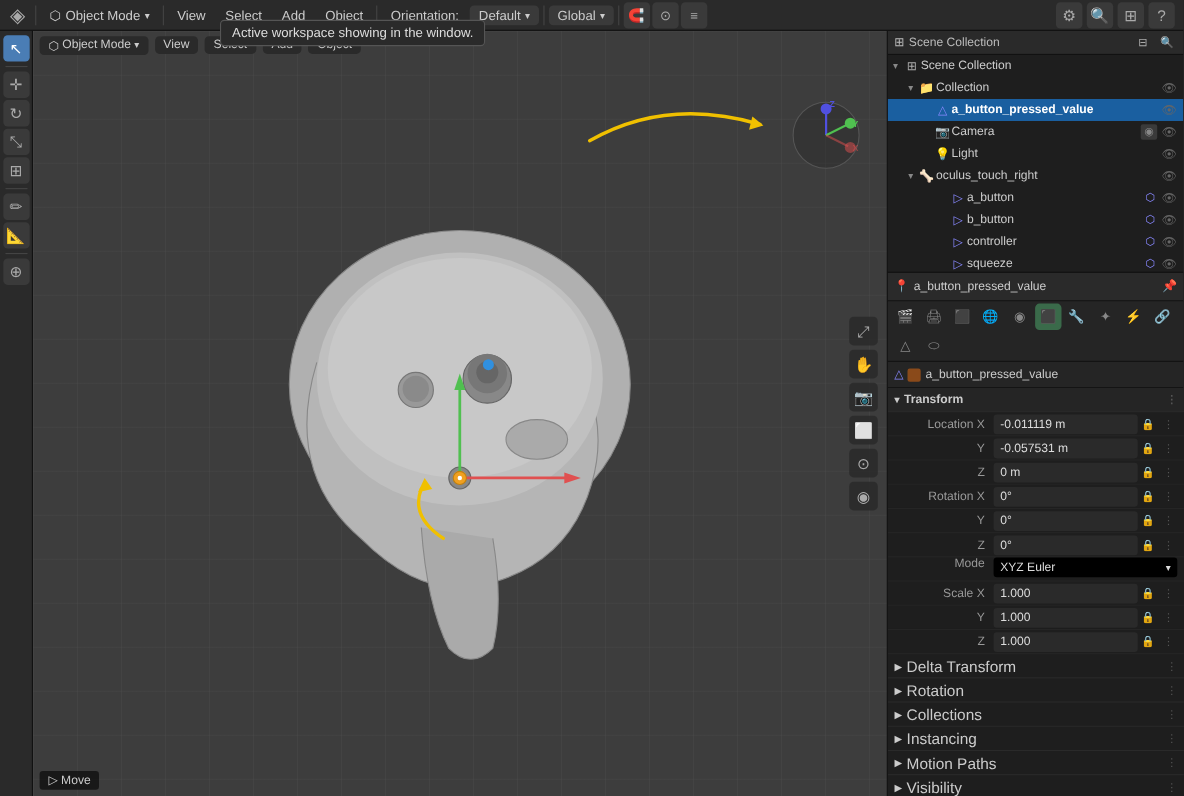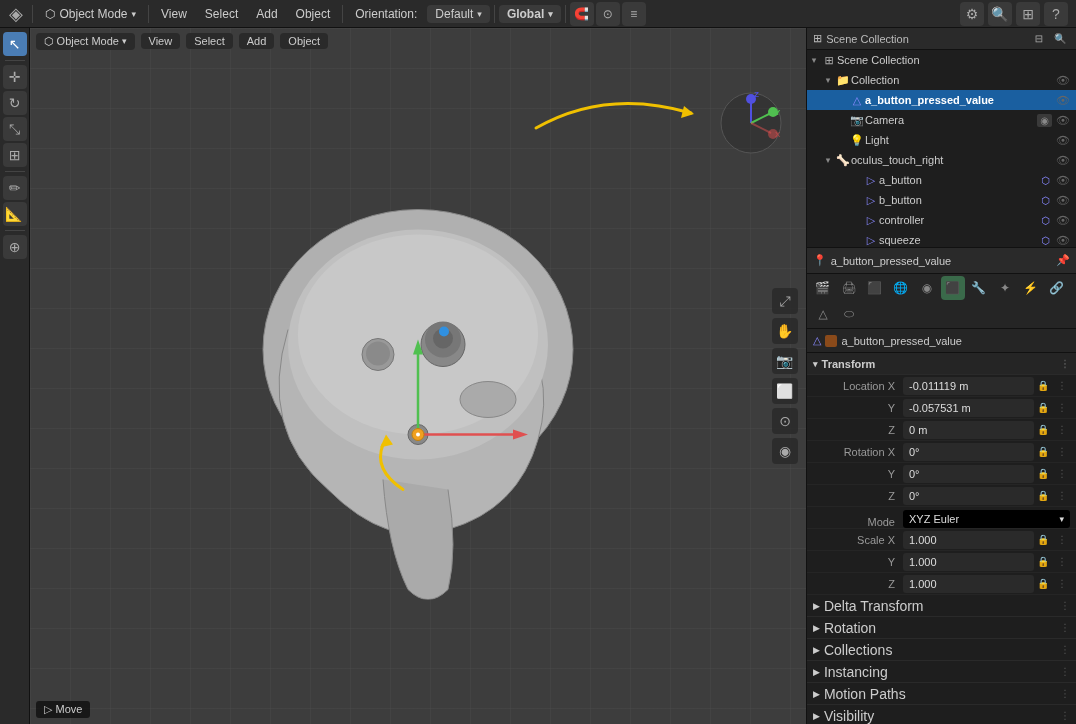--- a/index.html
+++ b/index.html
@@ -391,21 +391,21 @@
       align-items: center;
       justify-content: center;
       font-size: 10px;
       color: #555;
       cursor: pointer;
       flex-shrink: 0;
     }
 
     .mode-row {
       display: flex;
-      align-items: flex-end;
+      align-items: flex-start;
       height: 22px;
       padding: 0 6px;
       border-bottom: 1px solid #252525;
     }
     .mode-label {
       width: 90px;
       font-size: 11px;
       color: #999;
       text-align: right;
       padding-right: 8px;
@@ -485,32 +485,35 @@
     </div>
   <div class="top-bar-separator"></div>
   <div class="top-bar-item">
     <span>Orientation:</span>
   </div>
   <div class="top-bar-item" style="background:#3a3a3a; border-radius:4px;">
     <span>Default</span>
     <span style="font-size:9px;">▾</span>
   </div>
   <div class="top-bar-separator"></div>
-  <div class="top-bar-item" style="background:#3a3a3a; border-radius:4px;font-weight:bold;">
+  <div class="top-bar-item" style="background:#3a3a3a; border-radius:4px;">
     <span>Global</span>
     <span style="font-size:9px;">▾</span>
   </div>
   <div class="top-bar-separator"></div>
   <div style="display:flex;gap:2px;">
     <div class="toolbar-btn" style="font-size:12px;">🧲</div>
     <div class="toolbar-btn" style="font-size:12px;">⊙</div>
     <div class="toolbar-btn" style="font-size:12px;">≡</div>
   </div>
   <div style="flex:1;"></div>
 
+  <div class="tooltip-box">
+    <span>Active workspace showing in the window.</span>
+  </div>
   <div style="display:flex;gap:4px;margin-right:4px;">
     <div class="toolbar-btn">⚙</div>
     <div class="toolbar-btn">🔍</div>
     <div class="toolbar-btn">⊞</div>
     <div class="toolbar-btn">?</div>
   </div>
 </div>
 
 <div class="main-content">
 

